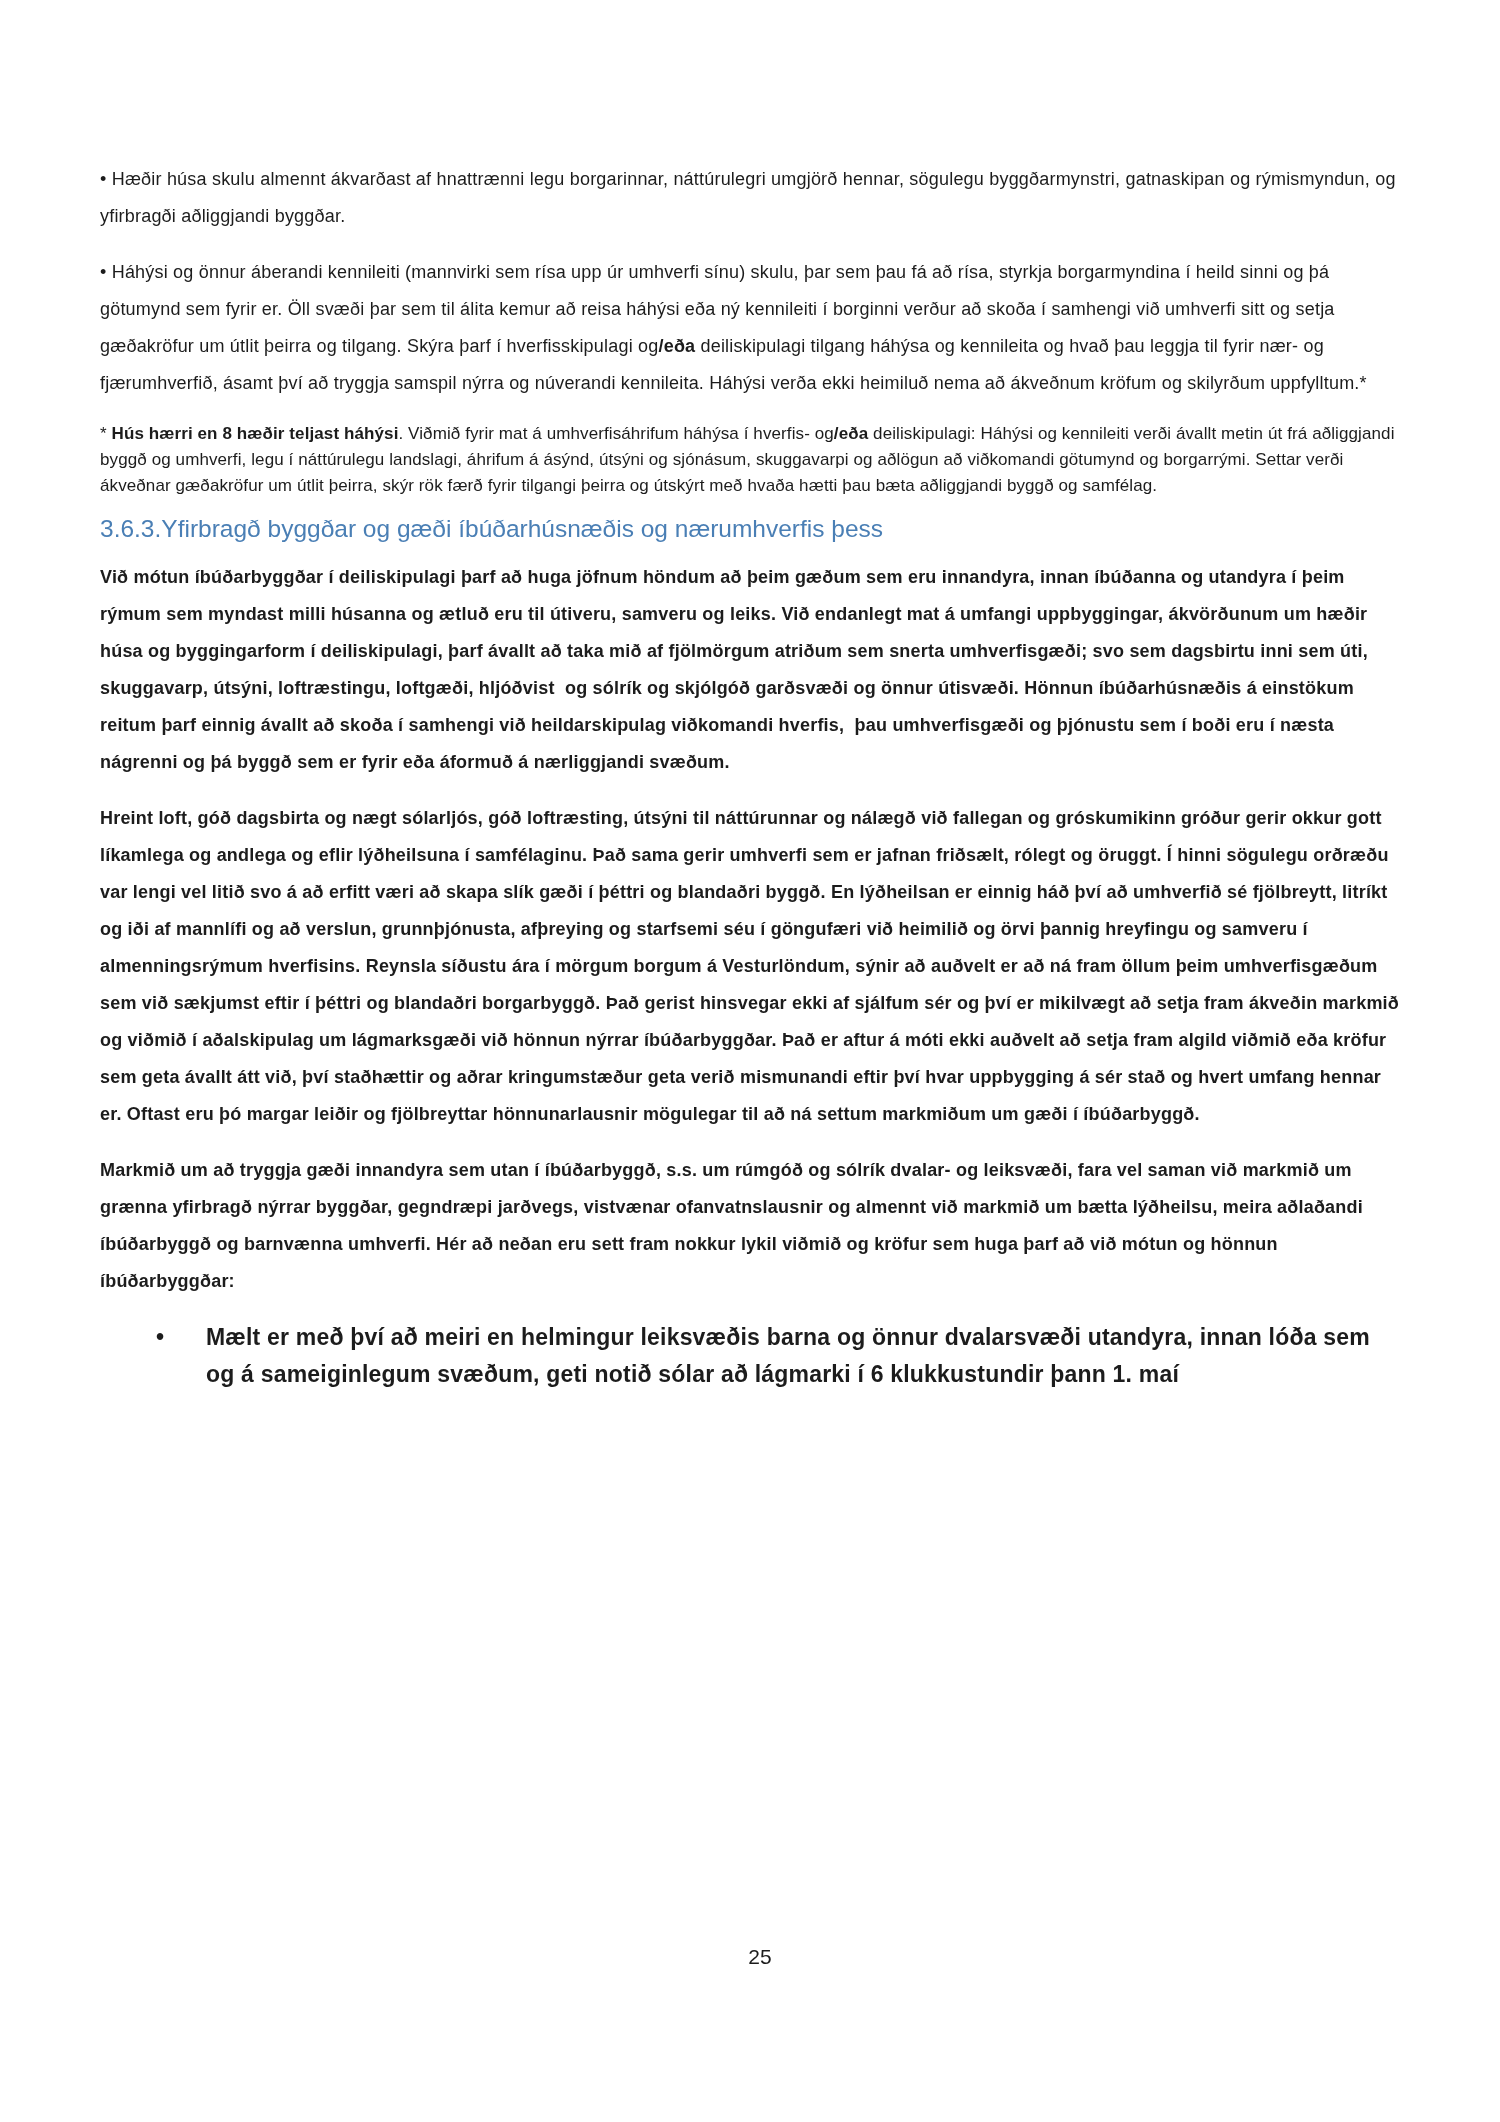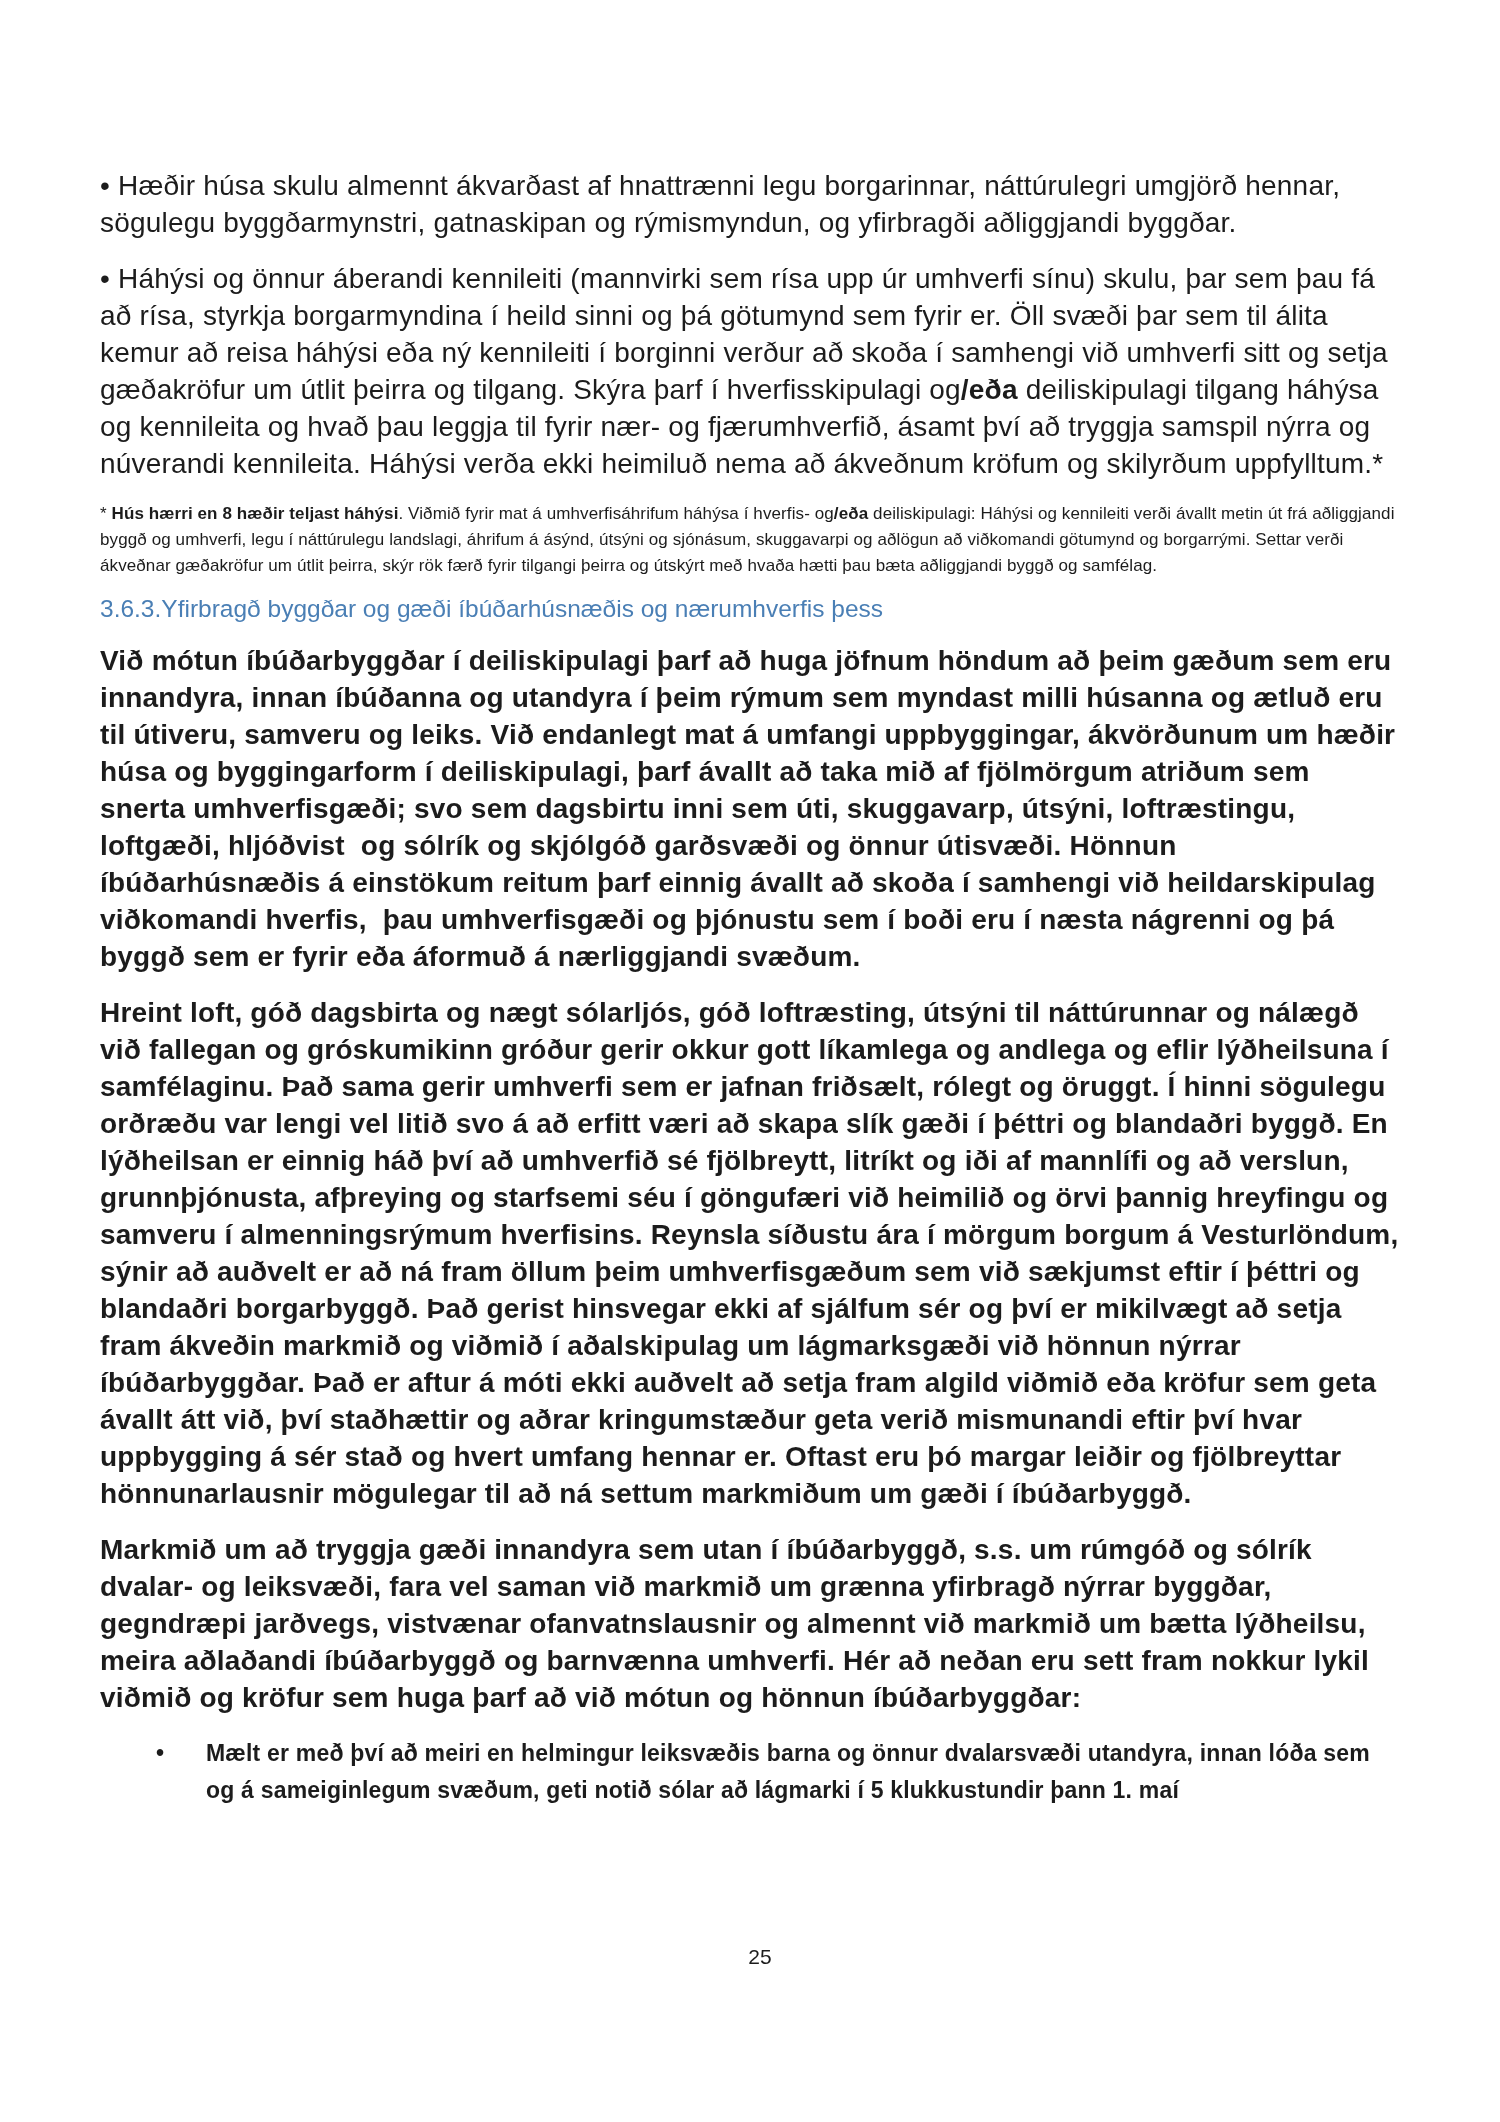--- a/index.html
+++ b/index.html
@@ -12,24 +12,24 @@
     color:#1c1c1c;
     overflow:hidden;
   }
   .content{
     position:absolute;
     left:100px;
     top:150px;
     width:1302px;
   }
   .para{
-    font-size:28px;
+    font-size:18px;
     line-height:37px;
     letter-spacing:0.2px;
-    margin:17px 0 19px 0;
+    margin:11px 0 19px 0;
     white-space:pre-wrap;
   }
   .bold{font-weight:700;}
   .b{font-weight:700;}
   .footnote{
     font-size:17px;
     line-height:26px;
     letter-spacing:0.1px;
     margin:0 0 14px 0;
     white-space:pre-wrap;
@@ -78,19 +78,19 @@
     <h3 class="heading" style="color: rgb(74, 127, 181);">3.6.3.Yfirbragð byggðar og gæði íbúðarhúsnæðis og nærumhverfis þess</h3>
 
     <p class="para bold">Við mótun íbúðarbyggðar í deiliskipulagi þarf að huga jöfnum höndum að þeim gæðum sem eru innandyra, innan íbúðanna og utandyra í þeim rýmum sem myndast milli húsanna og ætluð eru til útiveru, samveru og leiks. Við endanlegt mat á umfangi uppbyggingar, ákvörðunum um hæðir húsa og byggingarform í deiliskipulagi, þarf ávallt að taka mið af fjölmörgum atriðum sem snerta umhverfisgæði; svo sem dagsbirtu inni sem úti, skuggavarp, útsýni, loftræstingu, loftgæði, hljóðvist  og sólrík og skjólgóð garðsvæði og önnur útisvæði. Hönnun íbúðarhúsnæðis á einstökum reitum þarf einnig ávallt að skoða í samhengi við heildarskipulag viðkomandi hverfis,  þau umhverfisgæði og þjónustu sem í boði eru í næsta nágrenni og þá byggð sem er fyrir eða áformuð á nærliggjandi svæðum.</p>
 
     <p class="para bold">Hreint loft, góð dagsbirta og nægt sólarljós, góð loftræsting, útsýni til náttúrunnar og nálægð við fallegan og gróskumikinn gróður gerir okkur gott líkamlega og andlega og eflir lýðheilsuna í samfélaginu. Það sama gerir umhverfi sem er jafnan friðsælt, rólegt og öruggt. Í hinni sögulegu orðræðu var lengi vel litið svo á að erfitt væri að skapa slík gæði í þéttri og blandaðri byggð. En lýðheilsan er einnig háð því að umhverfið sé fjölbreytt, litríkt og iði af mannlífi og að verslun, grunnþjónusta, afþreying og starfsemi séu í göngufæri við heimilið og örvi þannig hreyfingu og samveru í almenningsrýmum hverfisins. Reynsla síðustu ára í mörgum borgum á Vesturlöndum, sýnir að auðvelt er að ná fram öllum þeim umhverfisgæðum sem við sækjumst eftir í þéttri og blandaðri borgarbyggð. Það gerist hinsvegar ekki af sjálfum sér og því er mikilvægt að setja fram ákveðin markmið og viðmið í aðalskipulag um lágmarksgæði við hönnun nýrrar íbúðarbyggðar. Það er aftur á móti ekki auðvelt að setja fram algild viðmið eða kröfur sem geta ávallt átt við, því staðhættir og aðrar kringumstæður geta verið mismunandi eftir því hvar uppbygging á sér stað og hvert umfang hennar er. Oftast eru þó margar leiðir og fjölbreyttar hönnunarlausnir mögulegar til að ná settum markmiðum um gæði í íbúðarbyggð.</p>
 
     <p class="para bold">Markmið um að tryggja gæði innandyra sem utan í íbúðarbyggð, s.s. um rúmgóð og sólrík dvalar- og leiksvæði, fara vel saman við markmið um grænna yfirbragð nýrrar byggðar, gegndræpi jarðvegs, vistvænar ofanvatnslausnir og almennt við markmið um bætta lýðheilsu, meira aðlaðandi íbúðarbyggð og barnvænna umhverfi. Hér að neðan eru sett fram nokkur lykil viðmið og kröfur sem huga þarf að við mótun og hönnun íbúðarbyggðar:</p>
 
     <div class="sub-bullet">
         <span class="sub-marker">•</span>
-        <span class="sub-text">Mælt er með því að meiri en helmingur leiksvæðis barna og önnur dvalarsvæði utandyra, innan lóða sem og á sameiginlegum svæðum, geti notið sólar að lágmarki í 5 klukkustundir þann 1. maí</span>
+        <span class="sub-text">Mælt er með því að meiri en helmingur leiksvæðis barna og önnur dvalarsvæði utandyra, innan lóða sem og á sameiginlegum svæðum, geti notið sólar að lágmarki í 6 klukkustundir þann 1. maí</span>
       </div>
 
   </div>
 
   <div class="page-num">25</div>
 </div>
 
 </body></html>

